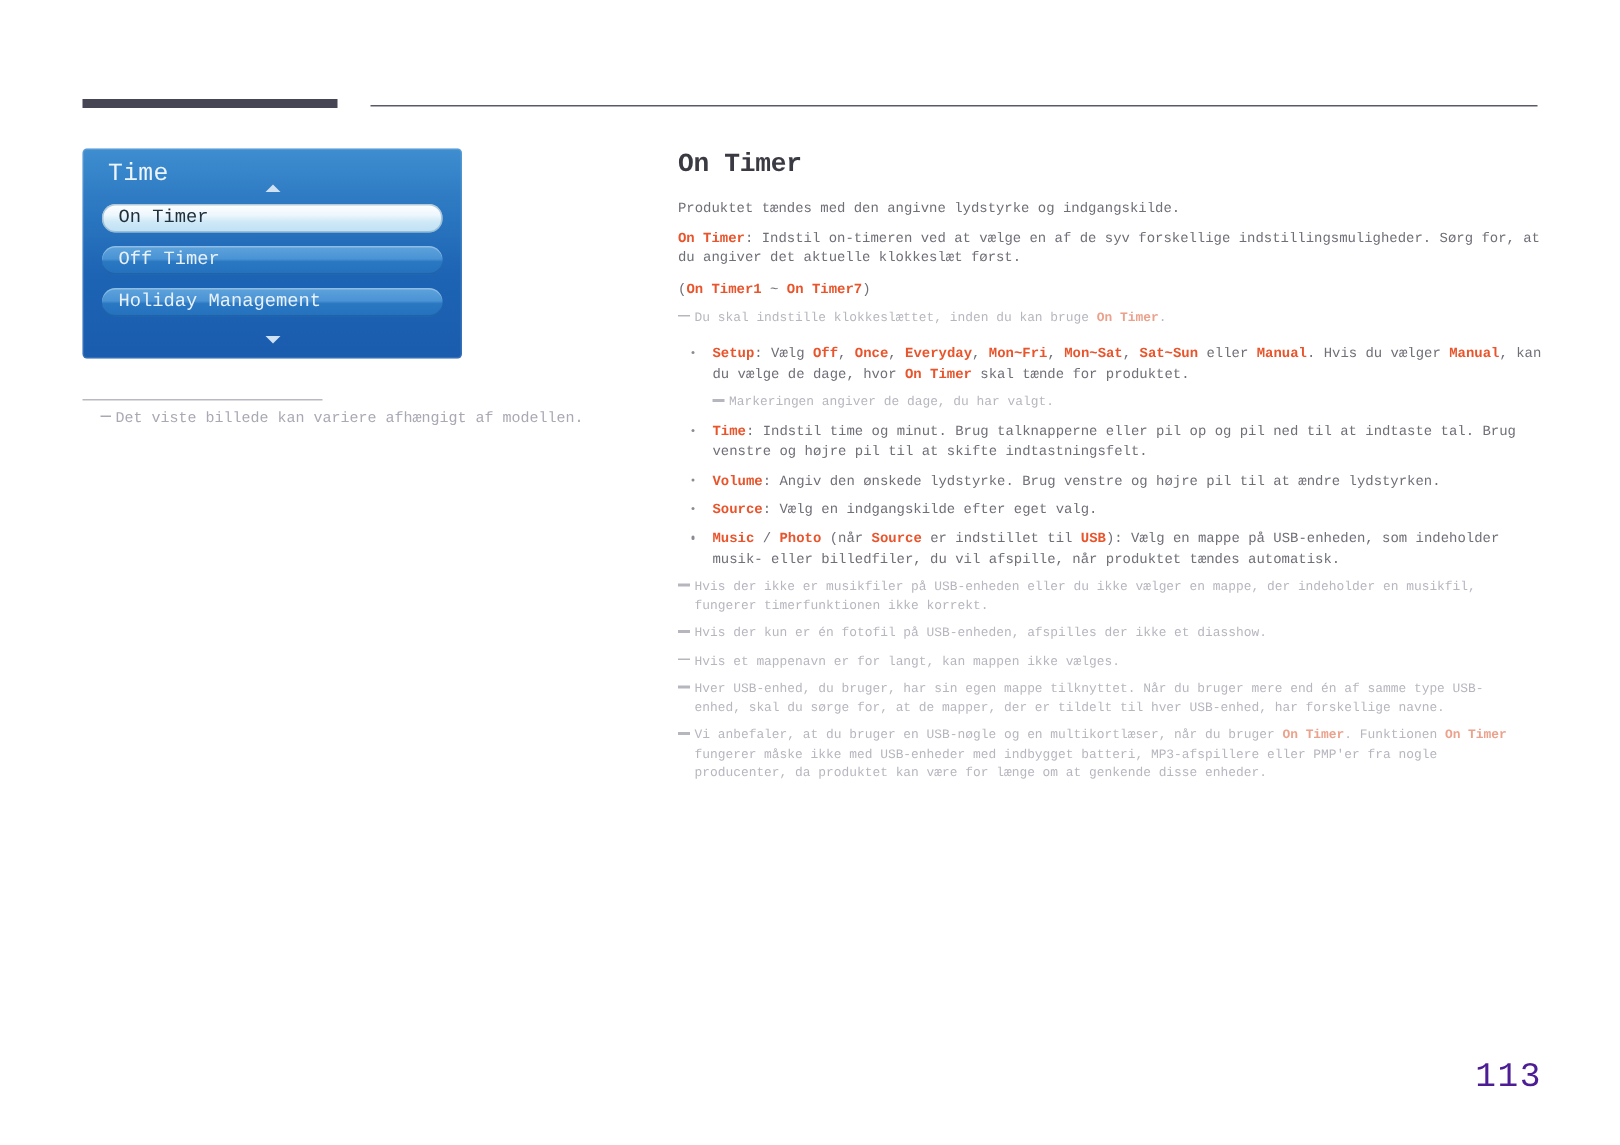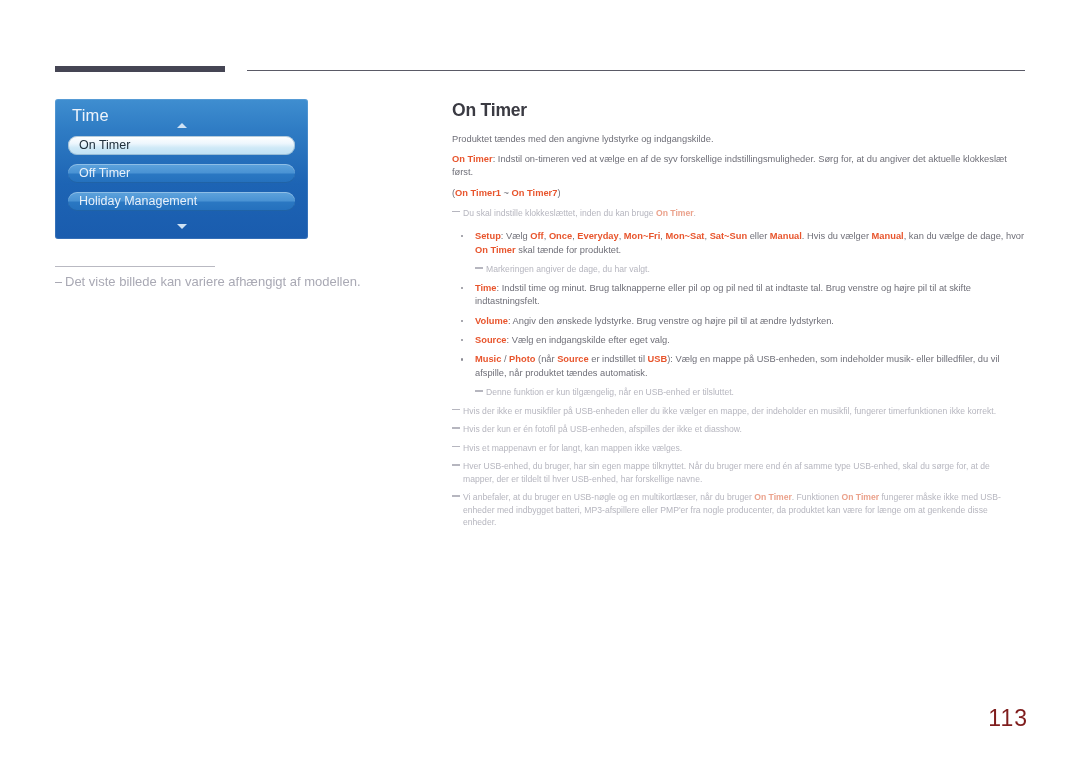--- a/index.html
+++ b/index.html
@@ -11,20 +11,21 @@
     background: #ffffff;
     font-family: "Liberation Sans", sans-serif;
     -webkit-font-smoothing: antialiased;
   }
   .page {
     position: relative;
     width: 1080px;
     height: 763px;
     overflow: hidden;
     background: #ffffff;
+    font-family: Liberation Mono, monospace;
   }
 
   
   .hdr-thick {
     position: absolute;
     left: 55px;
     top: 66px;
     width: 170px;
     height: 6px;
     background: #454554;
@@ -106,24 +107,24 @@
   .cap-rule {
     position: absolute;
     left: 55px;
     top: 266px;
     width: 160px;
     height: 1px;
     background: #b9b9c2;
   }
   .cap-note {
     position: absolute;
-    left: 55px;
+    left: 67px;
     top: 274px;
     width: 300px;
-    font-size: 13px;
+    font-size: 10px;
     color: #a9a9b4;
     white-space: nowrap;
   }
   .cap-note .dash {
     display: inline-block;
     width: 7px;
     height: 1px;
     background: #a9a9b4;
     vertical-align: 3px;
     margin-right: 3px;
@@ -194,21 +195,21 @@
   .note.indent { margin-left: 23px; }
 
   .spacer6 { height: 5px; }
 
   
   .pageno {
     position: absolute;
     right: 52px;
     top: 705px;
     font-size: 23px;
-    color: #7f1d1d;
+    color: #4c1d95;
     letter-spacing: 1px;
   }
 </style>
 </head>
 <body>
 
 <div class="page">
 
   <div class="hdr-thick"></div>
   <div class="hdr-thin"></div>
@@ -255,21 +256,20 @@
     <p class="note indent"><span class="dash"></span><span>Markeringen angiver de dage, du har valgt.</span></p>
 
     <p class="bul"><span class="dot"></span><span class="hl">Time</span><span>: Indstil time og minut. Brug talknapperne eller pil op og pil ned til at indtaste tal. Brug venstre og højre pil til at skifte indtastningsfelt.</span></p>
 
     <p class="bul"><span class="dot"></span><span class="hl">Volume</span><span>: Angiv den ønskede lydstyrke. Brug venstre og højre pil til at ændre lydstyrken.</span></p>
 
     <p class="bul"><span class="dot"></span><span class="hl">Source</span><span>: Vælg en indgangskilde efter eget valg.</span></p>
 
     <p class="bul"><span class="dot"></span><span class="hl">Music</span><span> / </span><span class="hl">Photo</span><span> (når </span><span class="hl">Source</span><span> er indstillet til </span><span class="hl">USB</span><span>): Vælg en mappe på USB-enheden, som indeholder musik- eller billedfiler, du vil afspille, når produktet tændes automatisk.</span></p>
 
-    <p class="note indent"><span class="dash"></span><span>Denne funktion er kun tilgængelig, når en USB-enhed er tilsluttet.</span></p>
 
     <p class="note"><span class="dash"></span><span>Hvis der ikke er musikfiler på USB-enheden eller du ikke vælger en mappe, der indeholder en musikfil, fungerer timerfunktionen ikke korrekt.</span></p>
 
     <p class="note"><span class="dash"></span><span>Hvis der kun er én fotofil på USB-enheden, afspilles der ikke et diasshow.</span></p>
 
     <p class="note"><span class="dash"></span><span>Hvis et mappenavn er for langt, kan mappen ikke vælges.</span></p>
 
     <p class="note"><span class="dash"></span><span>Hver USB-enhed, du bruger, har sin egen mappe tilknyttet. Når du bruger mere end én af samme type USB-enhed, skal du sørge for, at de mapper, der er tildelt til hver USB-enhed, har forskellige navne.</span></p>
 
     <p class="note"><span class="dash"></span><span>Vi anbefaler, at du bruger en USB-nøgle og en multikortlæser, når du bruger </span><span class="hl">On Timer</span><span>. Funktionen </span><span class="hl">On Timer</span><span> fungerer måske ikke med USB-enheder med indbygget batteri, MP3-afspillere eller PMP'er fra nogle producenter, da produktet kan være for længe om at genkende disse enheder.</span></p>

